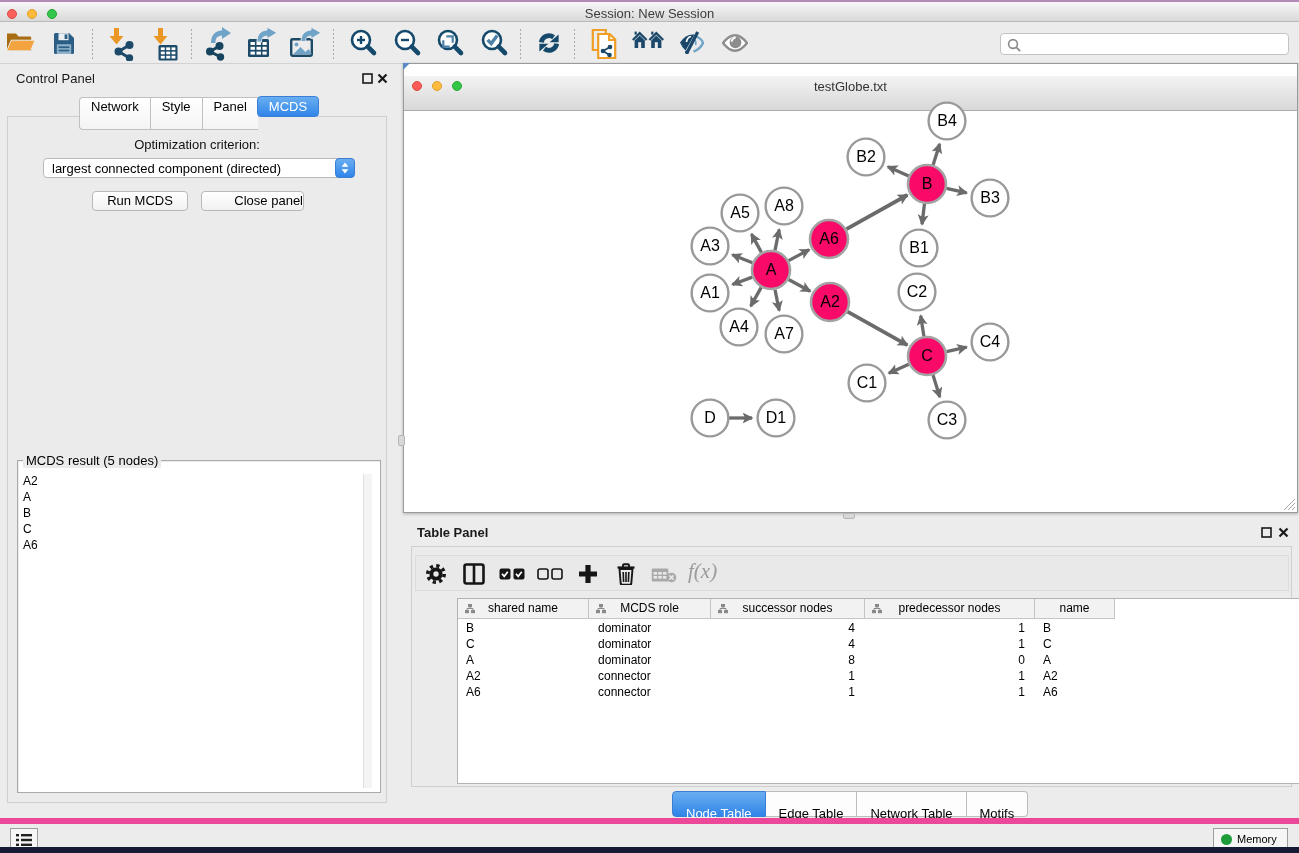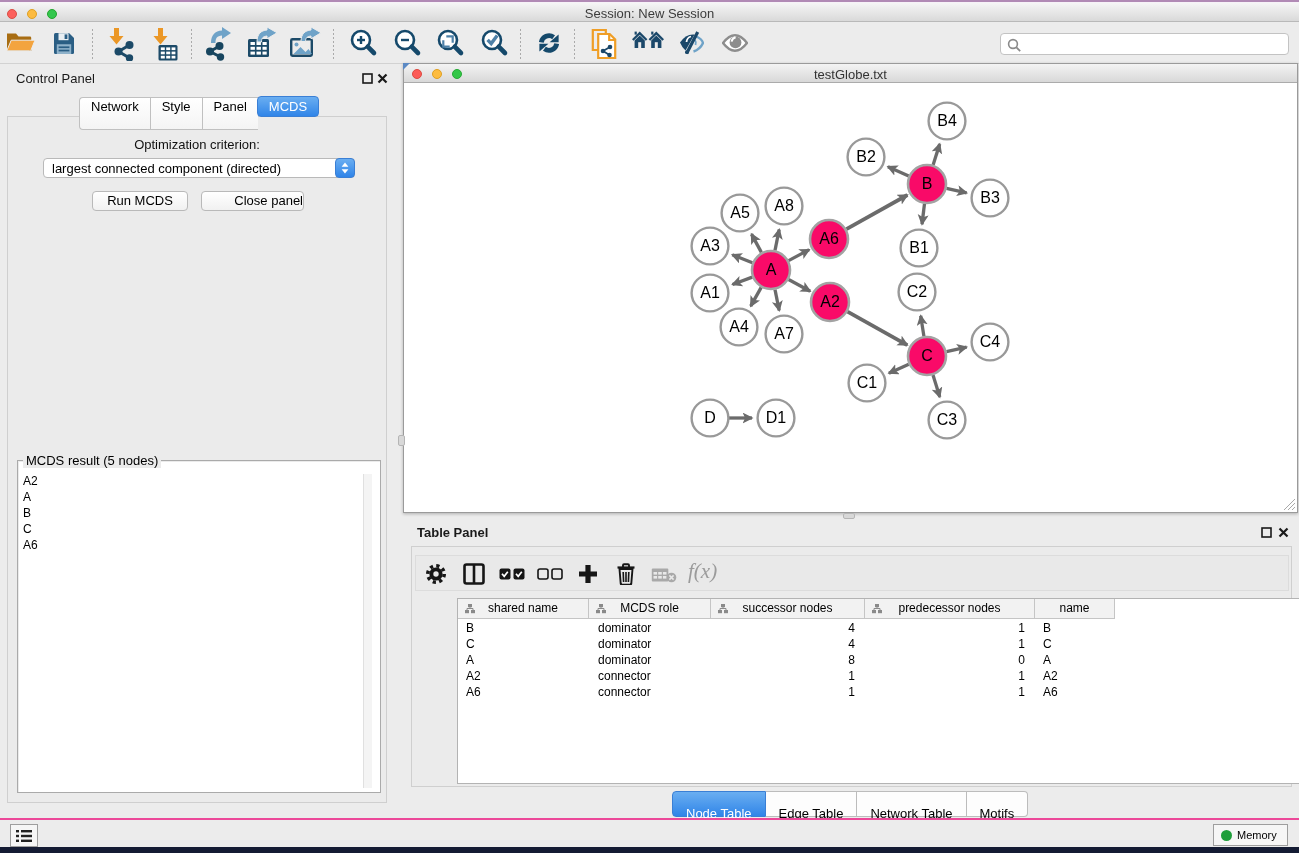--- a/index.html
+++ b/index.html
@@ -40,41 +40,41 @@
  border:1px solid #b9b9b9;border-radius:4px;font-size:13px;color:#000;text-align:center;line-height:18px;}
 .fieldset{position:absolute;left:17px;top:460px;width:364px;height:333px;border:1px solid #aaa;}
 .fs-legend{position:absolute;left:5px;top:-8px;background:#ebebeb;padding:0 3px;font-size:13px;color:#000;}
 .fs-list{position:absolute;left:1px;top:1px;width:361px;height:330px;background:#fff;
  font-size:12px;color:#000;padding:11px 0 0 4px;line-height:16px;}
 .fs-scroll{position:absolute;right:8px;top:13px;width:9px;height:314px;background:#f4f4f4;
  border-left:1px solid #e0e0e0;}
 
 .netwin{position:absolute;left:403px;top:63px;width:895px;height:450px;background:#fff;
  border:1px solid #9a9a9a;box-shadow:0 1px 3px rgba(0,0,0,0.25);}
-.net-titlebar{position:absolute;left:0;top:0;width:100%;height:19px;
+.net-titlebar{position:absolute;left:0;top:12px;width:100%;height:35px;
  background:linear-gradient(#f3f3f3,#d8d8d8);border-bottom:1px solid #ababab;}
 .net-title{position:absolute;top:3px;width:100%;text-align:center;font-size:13px;color:#333;}
 .ntl{position:absolute;width:10px;height:10px;border-radius:50%;top:5px;}
 
 .tp-title{position:absolute;left:417px;top:525px;font-size:13px;color:#1a1a1a;font-weight:bold;}
 .tp-body{position:absolute;left:411px;top:546px;width:881px;height:241px;background:#ebebeb;
  border:1px solid #cfcfcf;}
 .tp-toolbar{position:absolute;left:3px;top:8px;width:874px;height:36px;background:#e9e9e9;
  border:1px solid #dcdcdc;}
 .tbl{position:absolute;left:5px;top:51px;width:874px;height:186px;background:#fff;border:1px solid #b3b3b3;margin-left:40px;}
 .tbl-head{position:absolute;left:0;top:0;height:20px;background:#f2f2f2;border-right:1px solid #c5c5c5;
  border-bottom:1px solid #c5c5c5;font-size:12px;color:#000;text-align:center;line-height:19px;}
 .tbl-cell{position:absolute;height:16px;font-size:12px;color:#000;line-height:16px;}
 .btab{float:left;height:21px;border:1px solid #bcbcbc;border-left:none;background:#fdfdfd;
  font-size:13px;color:#000;line-height:20px;padding:12px 13px;}
 .btab.sel{background:linear-gradient(#6aaef1,#3085e8);color:#fff;border:1px solid #3a7fd5;border-radius:4px 0 0 4px;}
 .btab.last{border-radius:0 4px 4px 0;}
 
 .statusbar{position:absolute;left:0;top:818px;width:1299px;height:20px;background:#ececec;
- border-top:2px solid #ec4899;}
+ border-top:6px solid #ec4899;}
 .sb-btn{position:absolute;left:10px;top:4px;width:28px;height:23px;background:#f6f6f6;
  border:1px solid #9e9e9e;}
 .mem-btn{position:absolute;right:11px;top:4px;width:75px;height:22px;background:#f6f6f6;
  border:1px solid #9e9e9e;font-size:11px;color:#000;line-height:20px;}
 .bottomstrip{position:absolute;left:0;top:847px;width:1299px;height:6px;background:#141b33;}
 </style></head>
 <body>
 <div class="app">
 
   <div class="titlebar">

